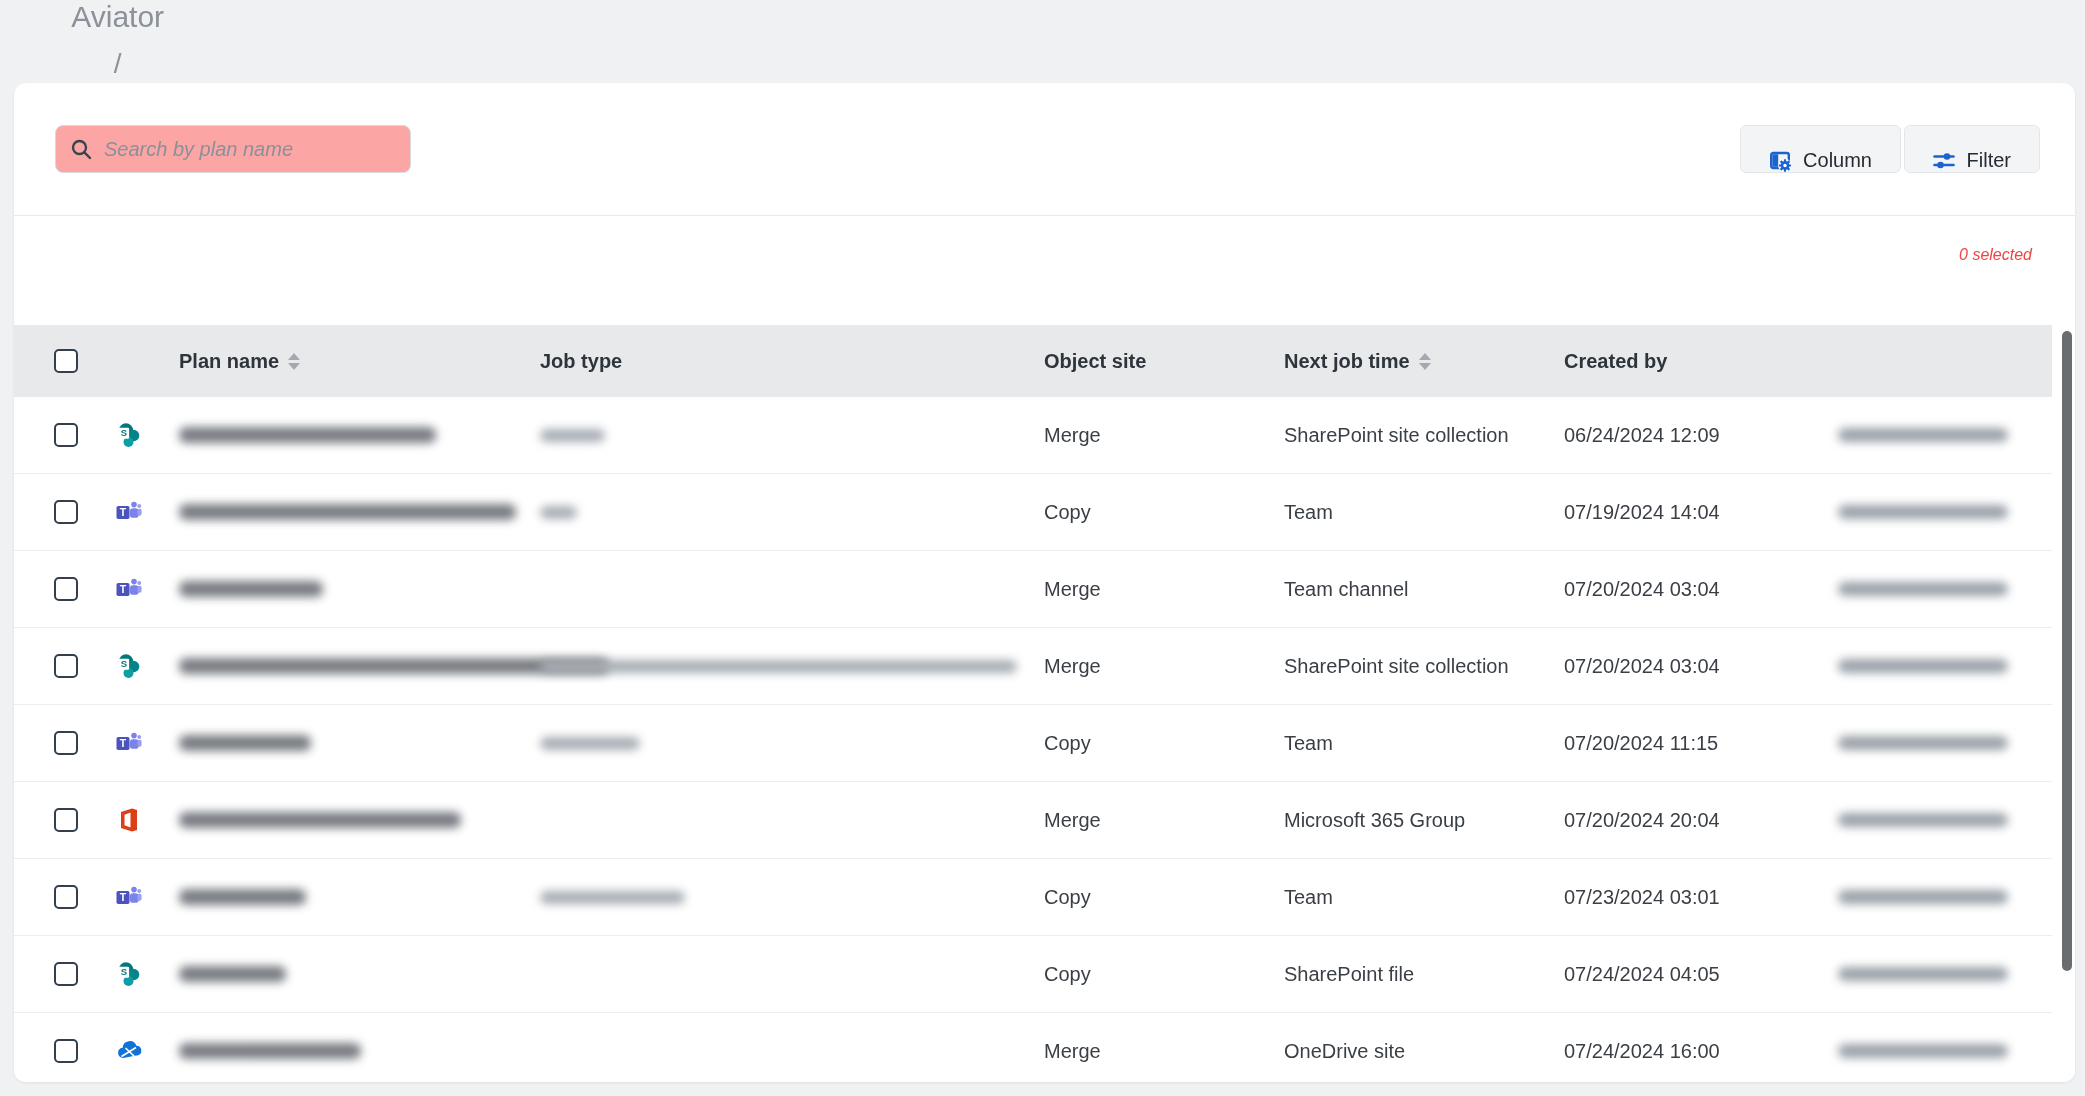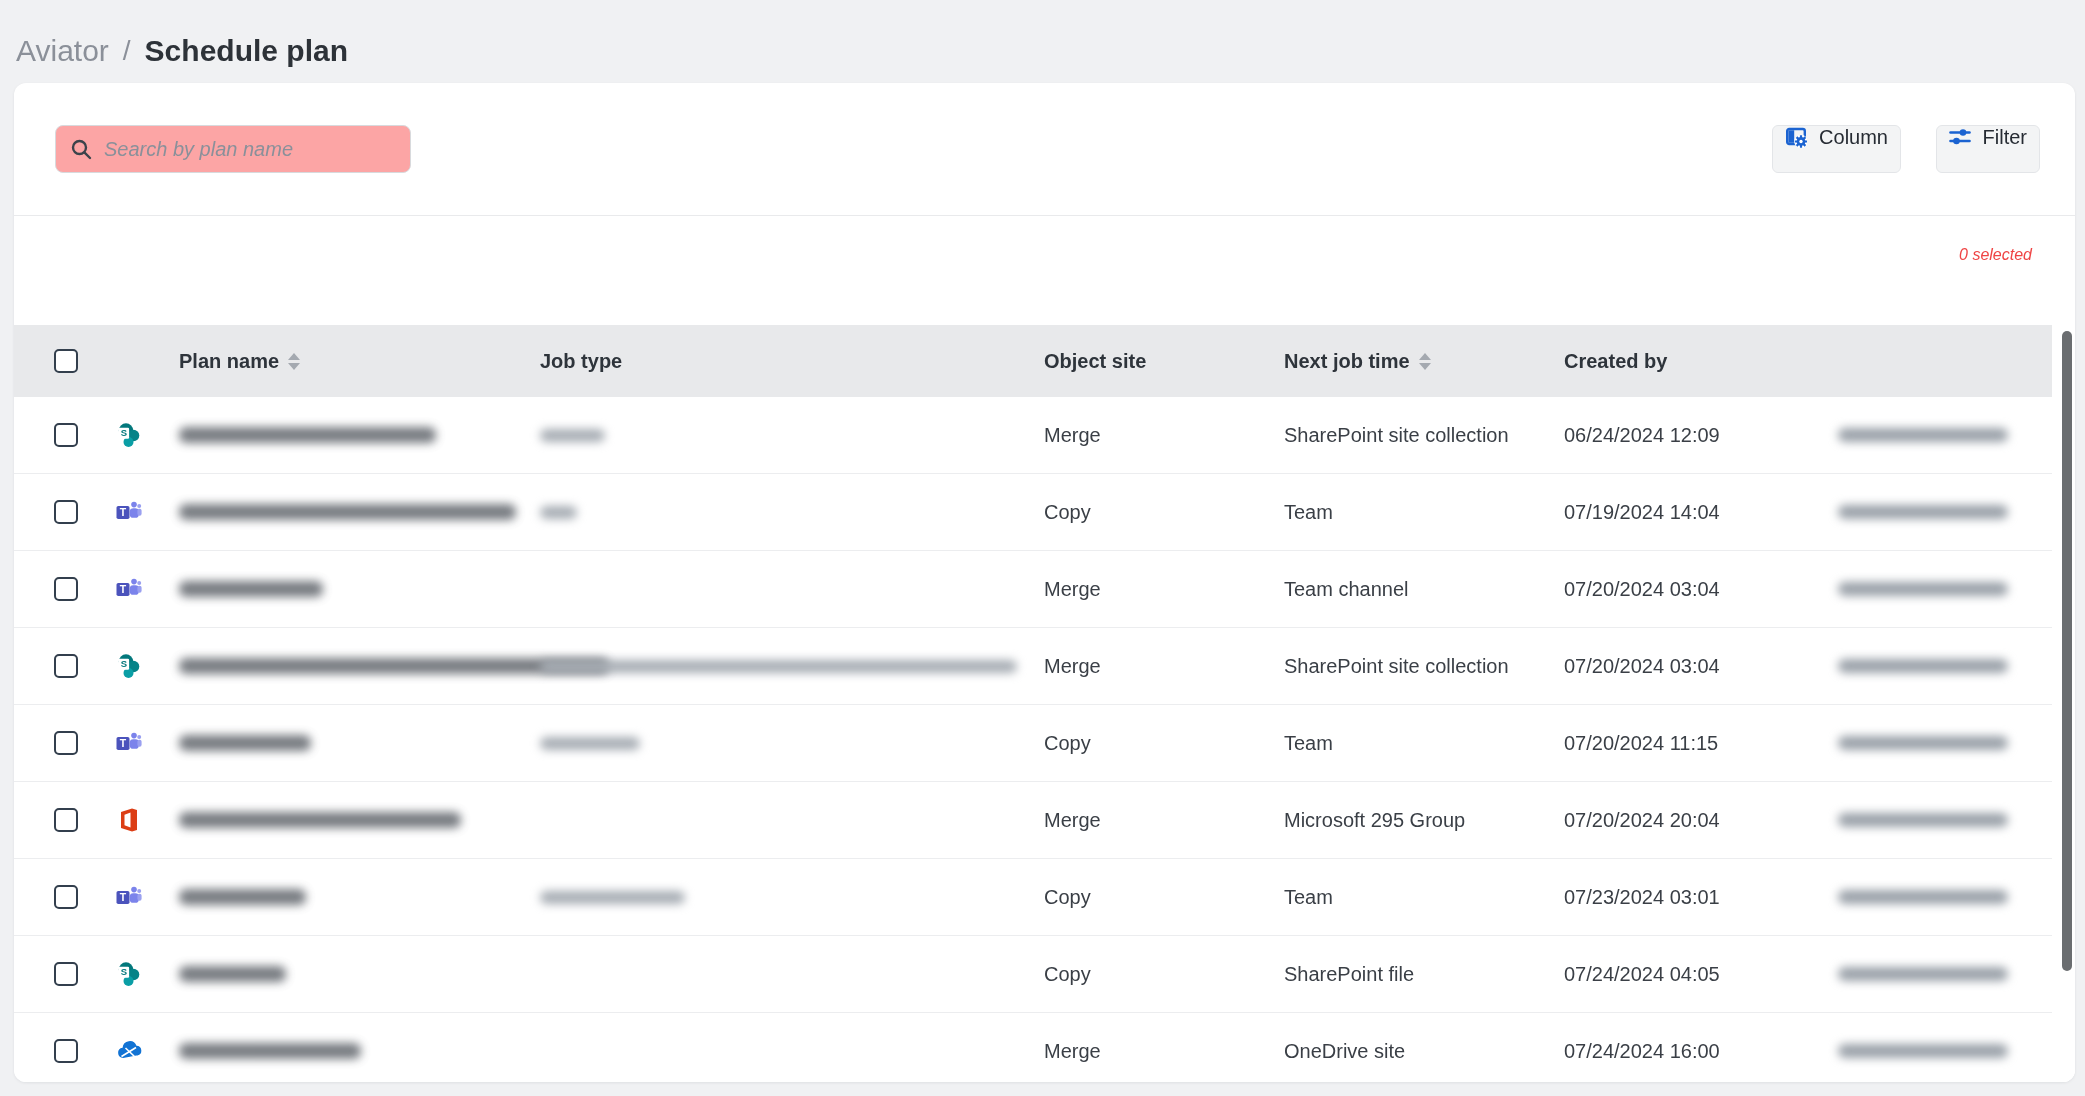--- a/index.html
+++ b/index.html
@@ -3,21 +3,21 @@
 <meta charset="utf-8">
 <style>
   html,body{margin:0;padding:0;}
   body{
     width:2085px;height:1096px;position:relative;overflow:hidden;
     background:#f0f1f3;
     font-family:"Liberation Sans",sans-serif;
     -webkit-font-smoothing:antialiased;
   }
   
-  .breadcrumb{position:absolute;top:0;left:16px;height:101px;display:flex;align-items:center;gap:14px;}
+  .breadcrumb{position:absolute;top:0;left:16px;height:101px;display:flex;align-items:center;gap:14px;flex-direction:column;}
   .crumb-parent{font-size:30px;color:#8b9099;cursor:pointer;}
   .crumb-sep{font-size:28px;color:#8b9099;}
   .crumb-current{font-size:30px;color:#2d3238;font-weight:700;}
   
   .card{
     position:absolute;left:14px;top:83px;width:2061px;height:999px;
     background:#ffffff;border-radius:12px;overflow:hidden;
     box-shadow:0 1px 3px rgba(16,24,40,.08);
   }
   
@@ -26,23 +26,23 @@
     border:1px solid #d8dadd;border-radius:8px;background:#fca5a5;
     display:flex;align-items:center;box-sizing:border-box;padding-left:13px;
   }
   .search-box input{
     border:none;outline:none;background:transparent;flex:1;height:100%;
     margin-left:11px;font-size:20px;color:#2f353c;
     font-family:"Liberation Sans",sans-serif;padding:0;
   }
   .search-box input::placeholder{font-style:italic;color:#8a909a;}
   .btn{
-    position:absolute;top:42px;height:48px;display:flex;align-items:flex-start;gap:12px;
+    position:absolute;top:42px;height:48px;display:flex;align-items:flex-end;gap:12px;
     background:#f3f4f5;border:1px solid #e3e5e8;border-radius:6px;
-    padding:0 12px;font-size:20px;color:#262b33;cursor:pointer;
+    padding:0 28px;font-size:20px;color:#262b33;cursor:pointer;
     font-family:"Liberation Sans",sans-serif;box-sizing:border-box;
   }
   .btn-column{right:174px;}
   .btn-filter{right:35px;}
   .toolbar-divider{position:absolute;left:0;right:0;top:132px;height:1px;background:#e9eaec;}
   .selection-status{position:absolute;right:43px;top:163px;font-size:16px;font-style:italic;color:#ef4444;}
   
   .table{position:absolute;left:0;right:0;top:242px;bottom:0;}
   .trow{
     display:grid;
@@ -312,21 +312,21 @@
         <path d="M7 6 L18 2.5 L23 4 V24 L18 25.5 L7 22 Z" fill="#dc3e15"></path>
         <path d="M16.5 6.5 L10.5 8.8 V19.2 L16.5 21.5 Z" fill="#ffffff"></path>
       </svg>
 
     </div>
     <div class="cell">
             <div class="redact redact-name" style="width: 282px;"></div>
           </div>
     <div class="cell"></div>
     <div class="cell">Merge</div>
-    <div class="cell">Microsoft 295 Group</div>
+    <div class="cell">Microsoft 365 Group</div>
     <div class="cell">07/20/2024 20:04</div>
     <div class="cell">
             <div class="redact redact-created" style="width: 170px;"></div>
           </div>
   </div>
 
   <div class="trow">
     <div class="cell cell-cb">
       <span class="checkbox"></span>
     </div>

